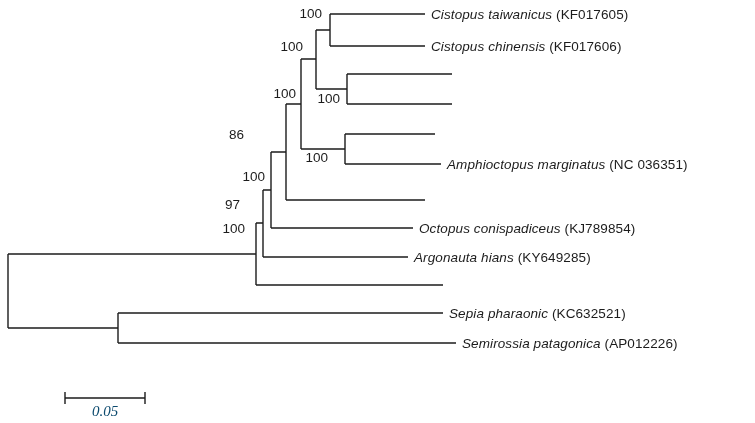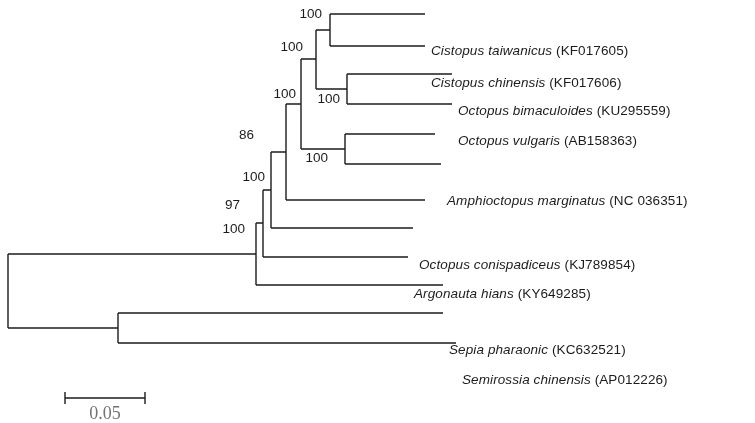--- a/index.html
+++ b/index.html
@@ -20,37 +20,37 @@
     left: 0;
     top: 0;
   }
   .taxon {
     position: absolute;
     transform: translateY(-50%);
     font-size: 13.5px;
     color: #1c1c1c;
     white-space: nowrap;
     letter-spacing: 0.1px;
-    margin-top: 36px;
   }
   .taxon .species { font-style: italic; }
   .taxon .accession { font-style: normal; }
   .bootstrap {
     position: absolute;
     transform: translate(-100%, -50%);
     font-size: 13.5px;
     color: #1c1c1c;
     white-space: nowrap;
   }
   .scale-label {
     position: absolute;
     transform: translateX(-50%);
     font-family: "Liberation Serif", serif;
-    font-size: 18px;
-    color: #737373;
+    font-size: 15px;
+    color: #0c4a6e;
+    font-style: italic;
   }
 </style>
 </head>
 <body>
 
 <div class="figure">
 
   <svg width="755" height="423" viewBox="0 0 755 423">
 
     <path fill="none" stroke="#1c1c1c" stroke-width="1.4" d="M330,14 V46 M347,74 V104 M316,30 V89 M345,134 V164 M301,59 V149
@@ -65,47 +65,41 @@
 
     <path fill="none" stroke="#1c1c1c" stroke-width="1.4" d="M65,398 H145 M65,392 V404 M145,392 V404"></path>
   </svg>
 
   <div class="taxon" style="left:431px;top:14px">
     <span class="species">Cistopus taiwanicus</span> <span class="accession">(KF017605)</span>
   </div>
   <div class="taxon" style="left:431px;top:46px">
     <span class="species">Cistopus chinensis</span> <span class="accession">(KF017606)</span>
   </div>
-  <div class="taxon" style="left:458px;top:74px">
-    <span class="species">Octopus bimaculoides</span> <span class="accession">(KU295559)</span>
-  </div>
-  <div class="taxon" style="left:458px;top:104px">
-    <span class="species">Octopus vulgaris</span> <span class="accession">(AB158363)</span>
-  </div>
   <div class="taxon" style="left:447px;top:164px">
     <span class="species">Amphioctopus marginatus</span> <span class="accession">(NC 036351)</span>
   </div>
   <div class="taxon" style="left:419px;top:228px">
     <span class="species">Octopus conispadiceus</span> <span class="accession">(KJ789854)</span>
   </div>
   <div class="taxon" style="left:414px;top:257px">
     <span class="species">Argonauta hians</span> <span class="accession">(KY649285)</span>
   </div>
   <div class="taxon" style="left:449px;top:313px">
     <span class="species">Sepia pharaonic</span> <span class="accession">(KC632521)</span>
   </div>
   <div class="taxon" style="left:462px;top:343px">
-    <span class="species">Semirossia chinensis</span> <span class="accession">(AP012226)</span>
+    <span class="species">Semirossia patagonica</span> <span class="accession">(AP012226)</span>
   </div>
 
   <div class="bootstrap" style="left:322px;top:13px">100</div>
   <div class="bootstrap" style="left:303px;top:46px">100</div>
   <div class="bootstrap" style="left:296px;top:93px">100</div>
   <div class="bootstrap" style="left:340px;top:98px">100</div>
-  <div class="bootstrap" style="left:254px;top:134px">86</div>
+  <div class="bootstrap" style="left:244px;top:134px">86</div>
   <div class="bootstrap" style="left:328px;top:157px">100</div>
   <div class="bootstrap" style="left:265px;top:176px">100</div>
   <div class="bootstrap" style="left:240px;top:204px">97</div>
   <div class="bootstrap" style="left:245px;top:228px">100</div>
 
   <div class="scale-label" style="left:105px;top:403px">0.05</div>
 
 </div>
 
 </body></html>

